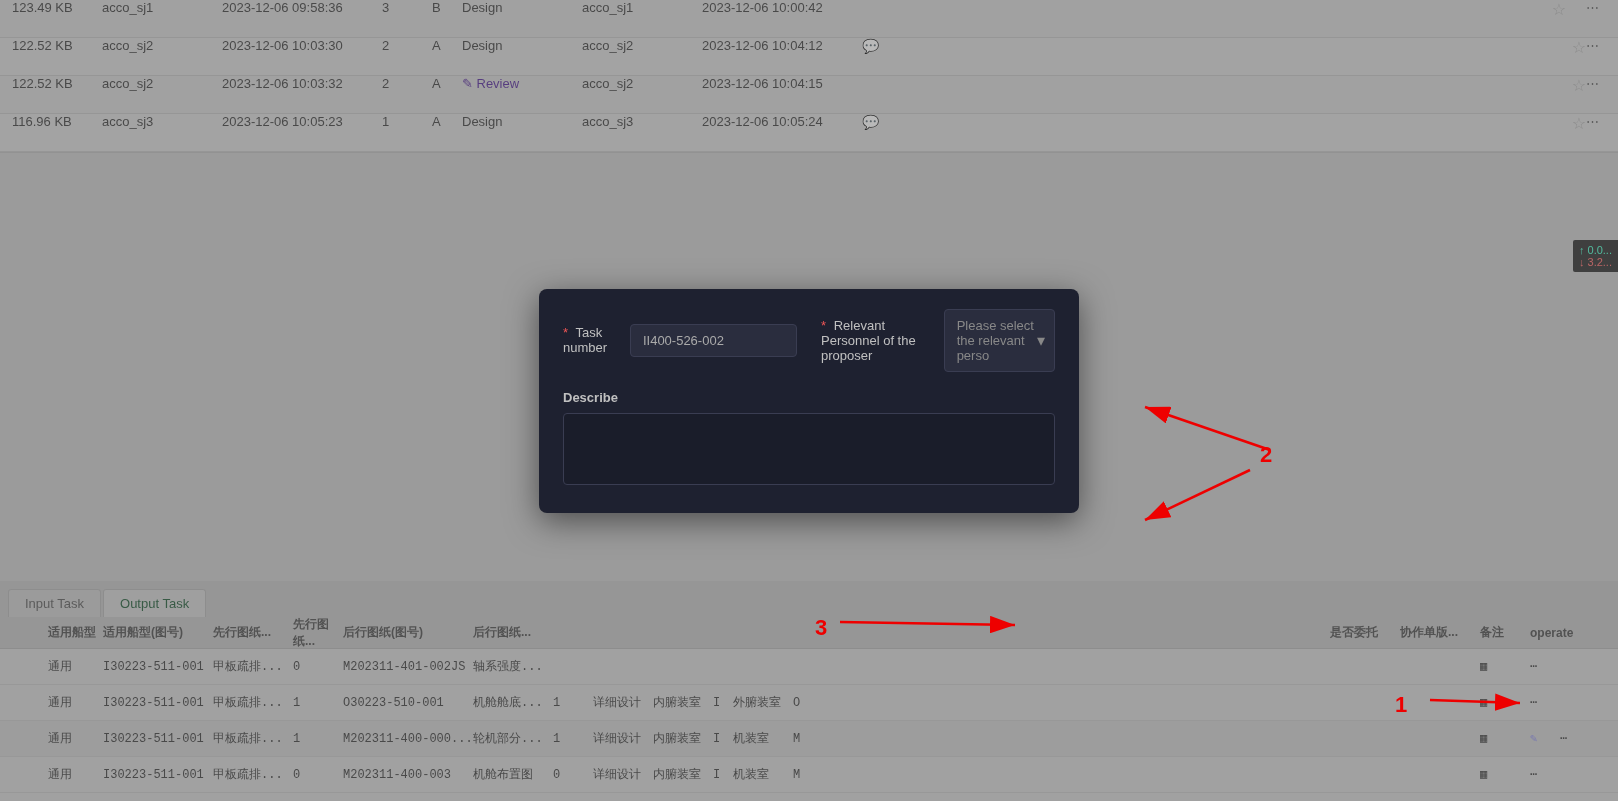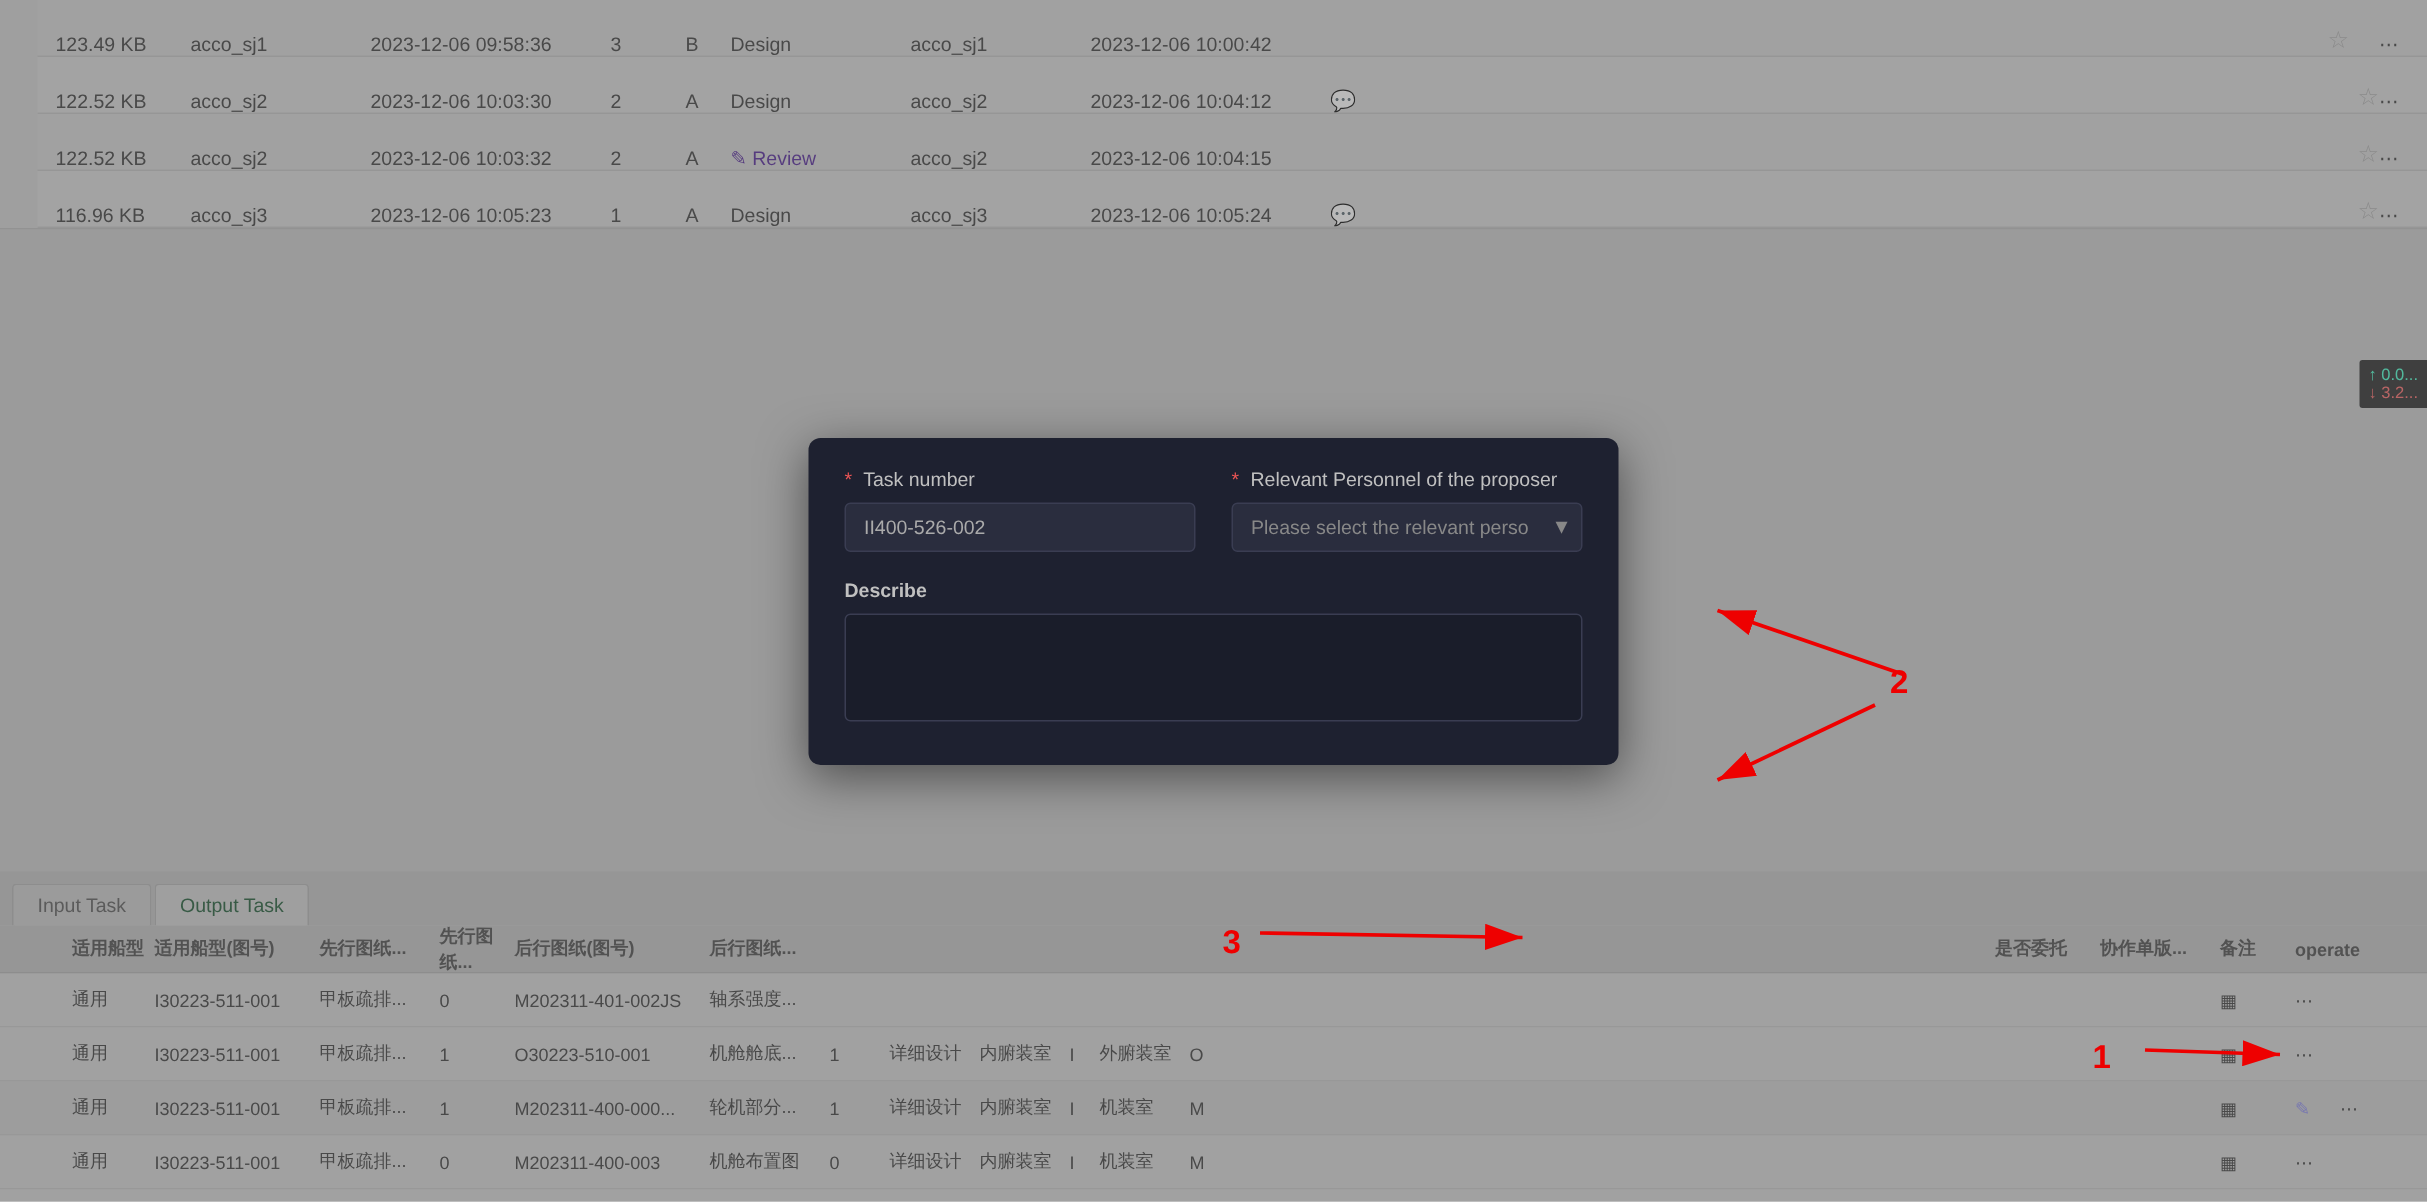--- a/index.html
+++ b/index.html
@@ -20,28 +20,27 @@
       position: relative;
     }
 
     
     .top-rows {
       background: #d0d0d0;
       border-bottom: 1px solid #b8b8b8;
     }
     .table-row-bg {
       display: flex;
-      align-items: flex-end;
+      align-items: flex-start;
       padding: 0 12px;
       height: 38px;
       border-bottom: 1px solid #c0c0c0;
       font-size: 13px;
       color: #333;
       background: #d8d8d8;
-      margin-left: 25px;
     }
     .table-row-bg:nth-child(odd) { background: #d4d4d4; }
     .col-size { width: 90px; }
     .col-name { width: 120px; }
     .col-date { width: 160px; }
     .col-num { width: 50px; }
     .col-lv { width: 30px; }
     .col-type { width: 120px; }
     .col-name2 { width: 120px; }
     .col-date2 { width: 160px; }
@@ -100,20 +99,21 @@
     }
     .bottom-row {
       display: flex;
       align-items: center;
       padding: 0 8px;
       height: 36px;
       border-bottom: 1px solid #c4c4c4;
       font-size: 12px;
       color: #333;
       background: #d4d4d4;
+      font-family: Liberation Mono, monospace;
     }
 
     
     .overlay {
       position: absolute;
       top: 0; left: 0; right: 0; bottom: 0;
       background: rgba(100,100,100,0.45);
       z-index: 10;
     }
 
@@ -154,22 +154,23 @@
       padding: 20px 24px 0 24px;
     }
     .form-row {
       display: flex;
       gap: 24px;
       margin-bottom: 18px;
     }
     .form-group {
       flex: 1;
       display: flex;
-      flex-direction: column;
+      flex-direction: row;
       gap: 8px;
+      align-items: center;
     }
     .form-label {
       font-size: 13px;
       color: #c0c0c0;
       font-weight: 500;
     }
     .form-label .required {
       color: #e55;
       margin-right: 4px;
     }

